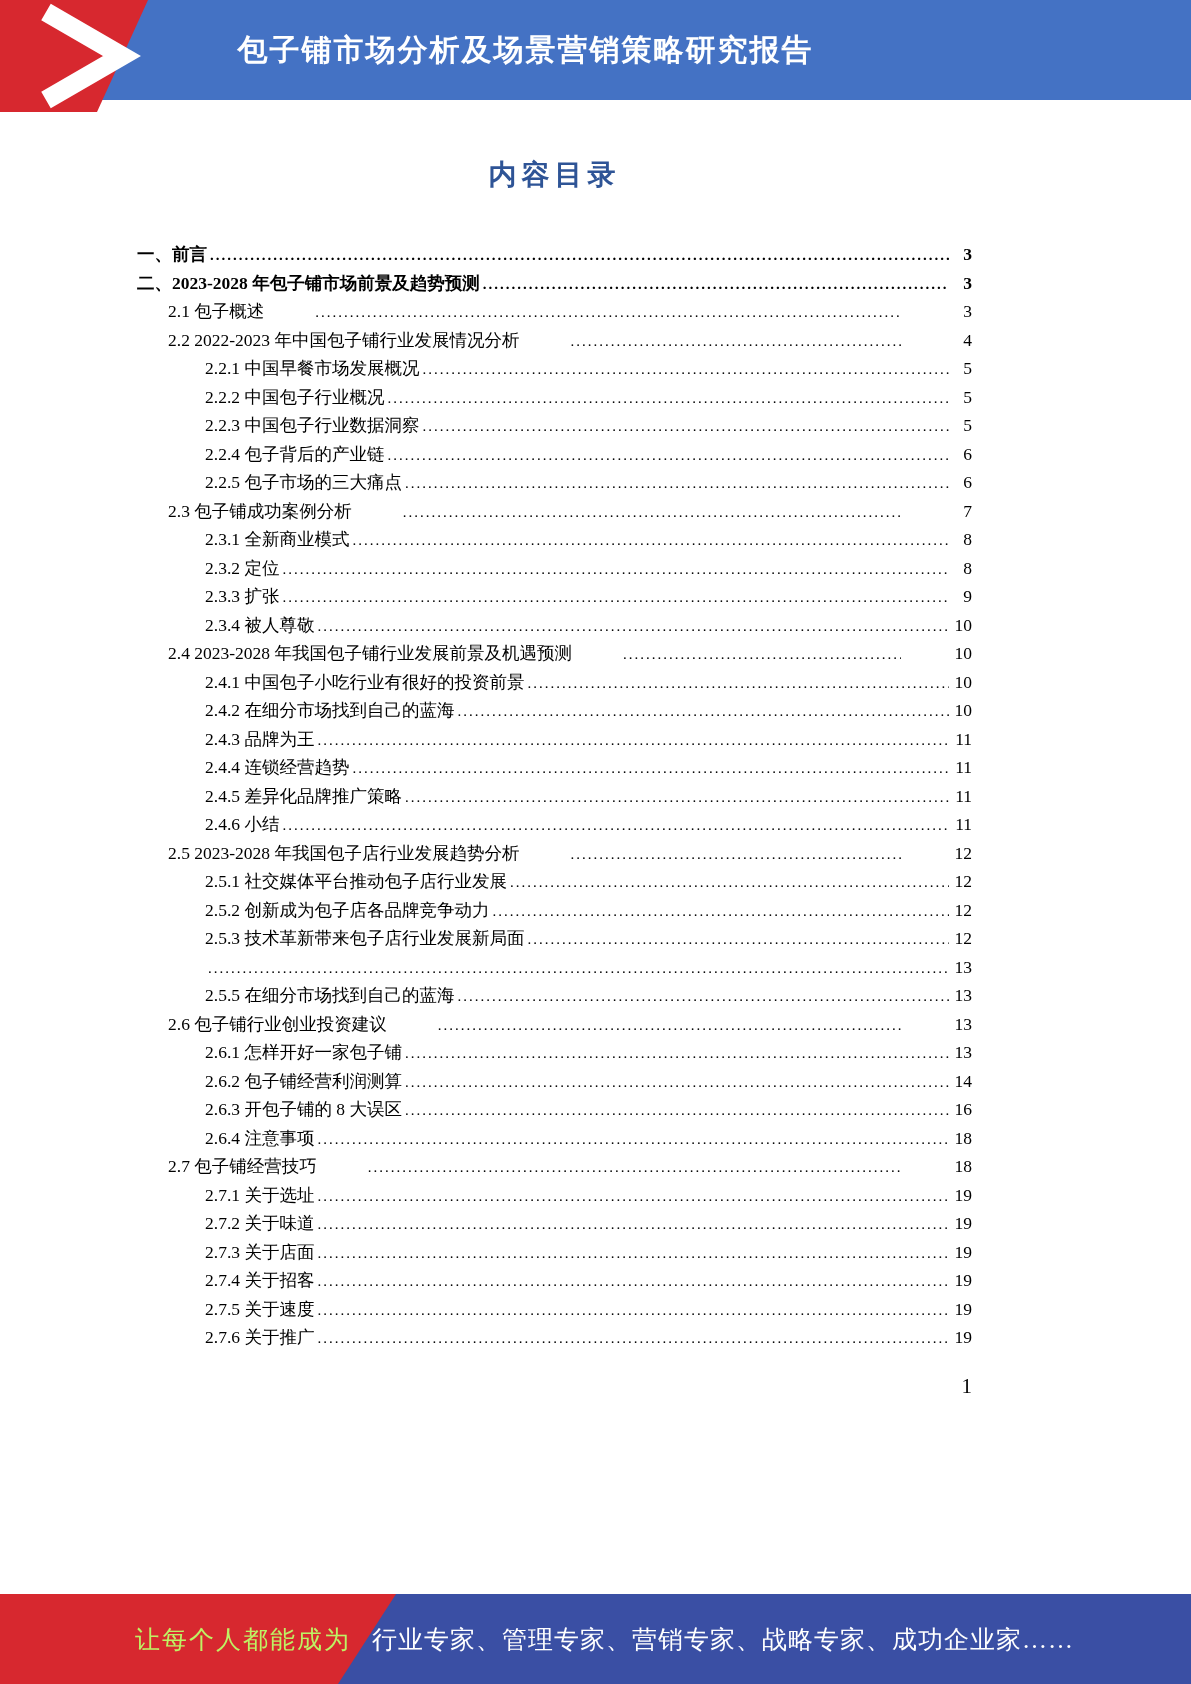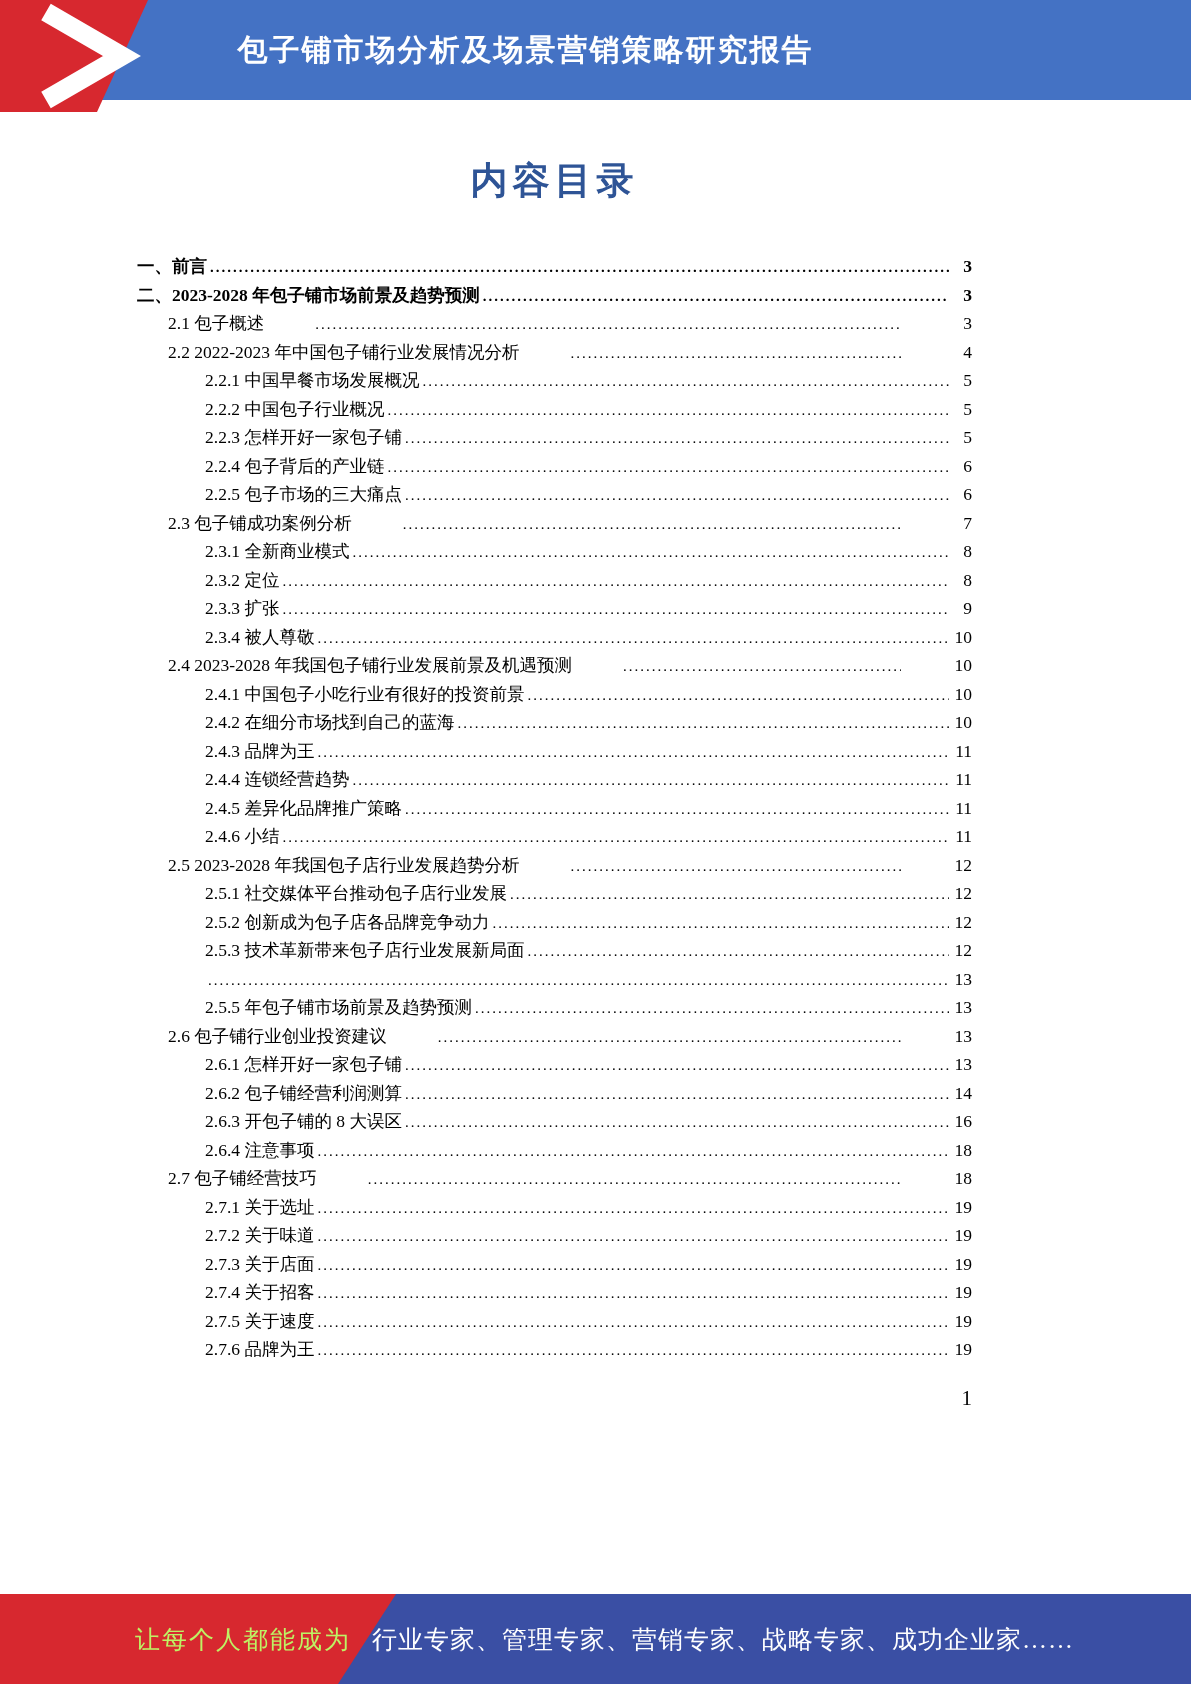--- a/index.html
+++ b/index.html
@@ -34,21 +34,21 @@
     font-family: Liberation Serif, serif;
     white-space: nowrap;
   }
 
   
   .content { position: absolute; top: 100px; left: 137px; width: 835px; }
   .toc-title {
     margin: 56px 0 0 0;
     text-align: center;
     color: var(--toc_title_blue, #2e5496);
-    font-size: 37px; font-weight: bold; letter-spacing: 5px;
+    font-size: 28px; font-weight: bold; letter-spacing: 5px;
   }
   .toc { margin-top: 46px; }
   .toc-row {
     display: flex; align-items: baseline;
     height: 28.5px; font-size: 17.5px; line-height: 28.5px;
     white-space: nowrap;
   }
   .toc-row.bold { font-weight: bold; }
   .toc-row.level-2 { padding-left: 31px; gap: 48px; }
   .toc-row.level-3 { padding-left: 68px; }
@@ -123,21 +123,21 @@
           <span class="toc-label">2.2.1 中国早餐市场发展概况</span>
           <span class="toc-dots"></span>
           <span class="toc-page">5</span>
         </div>
         <div class="toc-row level-3">
           <span class="toc-label">2.2.2 中国包子行业概况</span>
           <span class="toc-dots"></span>
           <span class="toc-page">5</span>
         </div>
         <div class="toc-row level-3">
-          <span class="toc-label">2.2.3 怎样开好一家包子铺</span>
+          <span class="toc-label">2.2.3 中国包子行业数据洞察</span>
           <span class="toc-dots"></span>
           <span class="toc-page">5</span>
         </div>
         <div class="toc-row level-3">
           <span class="toc-label">2.2.4 包子背后的产业链</span>
           <span class="toc-dots"></span>
           <span class="toc-page">6</span>
         </div>
         <div class="toc-row level-3">
           <span class="toc-label">2.2.5 包子市场的三大痛点</span>
@@ -222,21 +222,21 @@
         <div class="toc-row level-3">
           <span class="toc-label">2.5.3 技术革新带来包子店行业发展新局面</span>
           <span class="toc-dots"></span>
           <span class="toc-page">12</span>
         </div>
         <div class="toc-row level-3">
           <span class="toc-dots"></span>
           <span class="toc-page">13</span>
         </div>
         <div class="toc-row level-3">
-          <span class="toc-label">2.5.5 年包子铺市场前景及趋势预测</span>
+          <span class="toc-label">2.5.5 在细分市场找到自己的蓝海</span>
           <span class="toc-dots"></span>
           <span class="toc-page">13</span>
         </div>
         <div class="toc-row level-2">
           <span class="toc-label">2.6 包子铺行业创业投资建议</span>
           <span class="toc-dots"></span>
           <span class="toc-page">13</span>
         </div>
         <div class="toc-row level-3">
           <span class="toc-label">2.6.1 怎样开好一家包子铺</span>
@@ -282,21 +282,21 @@
           <span class="toc-label">2.7.4 关于招客</span>
           <span class="toc-dots"></span>
           <span class="toc-page">19</span>
         </div>
         <div class="toc-row level-3">
           <span class="toc-label">2.7.5 关于速度</span>
           <span class="toc-dots"></span>
           <span class="toc-page">19</span>
         </div>
         <div class="toc-row level-3">
-          <span class="toc-label">2.7.6 品牌为王</span>
+          <span class="toc-label">2.7.6 关于推广</span>
           <span class="toc-dots"></span>
           <span class="toc-page">19</span>
         </div>
       </nav>
     <div class="page-num">1</div>
   </main>
 
   <footer class="footer">
     <div class="footer-red"></div>
     <span class="footer-left-text">让每个人都能成为</span>

